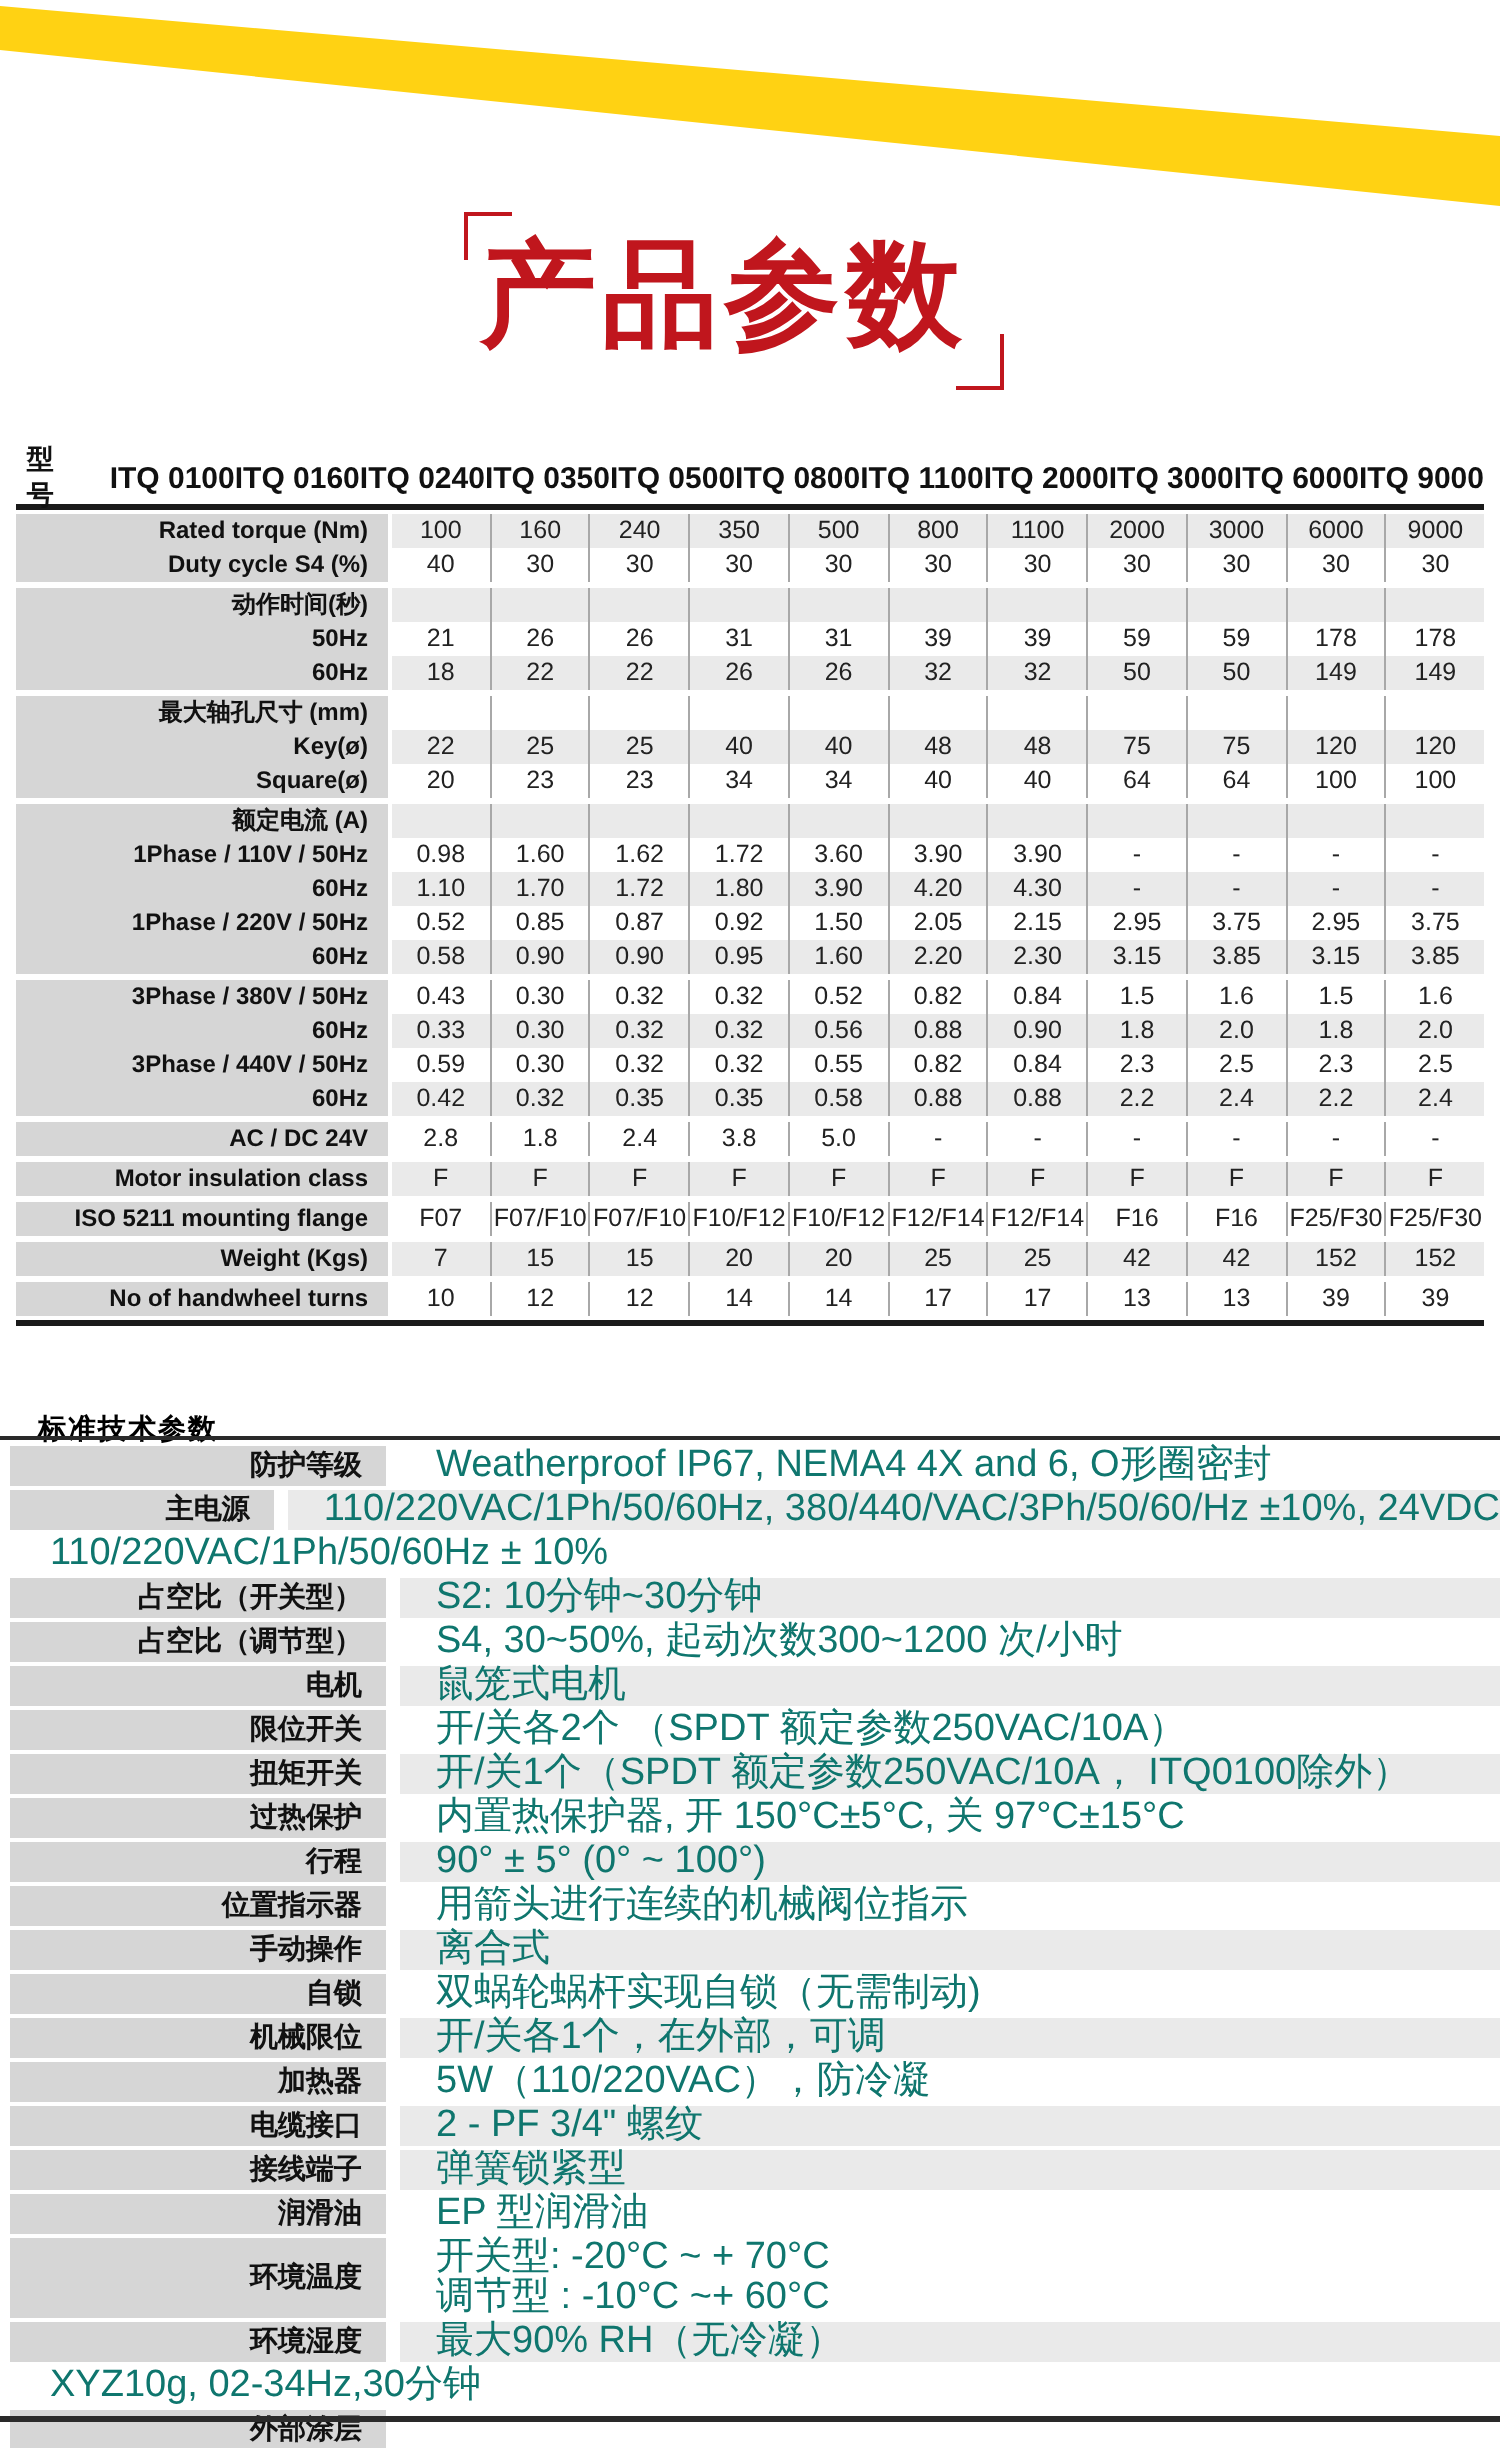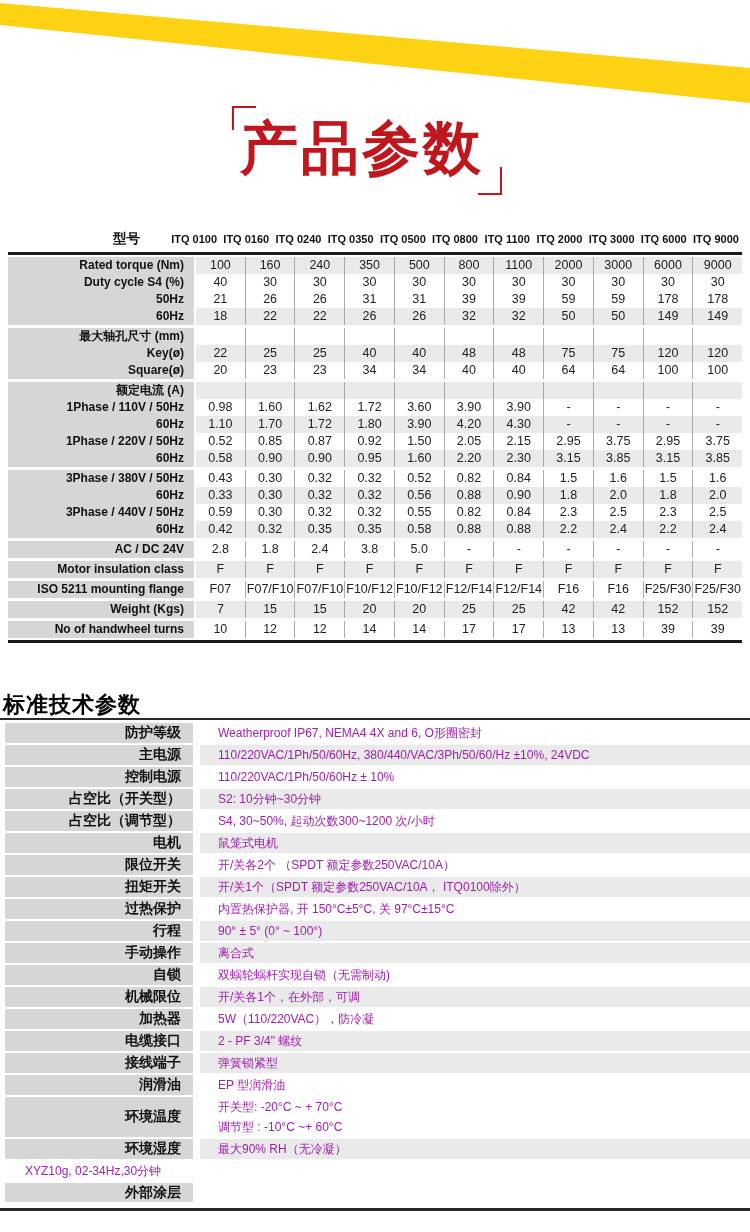--- a/index.html
+++ b/index.html
@@ -18,41 +18,41 @@
   .corner-tl{position:absolute;left:4px;top:6px;width:22px;height:22px;
     border-left:2px solid var(--red);border-top:2px solid var(--red);}
   .corner-br{position:absolute;right:6px;bottom:0px;width:22px;height:26px;
     border-right:2px solid var(--red);border-bottom:2px solid var(--red);}
   .page-title{position:absolute;left:12px;top:8px;margin:0;color:var(--red);
     font-size:58px;font-weight:700;letter-spacing:3px;line-height:80px;white-space:nowrap;}
   
   .spec{position:absolute;left:8px;top:228px;width:734px;}
   .model-header{display:flex;align-items:center;height:22px;font-weight:700;font-size:13px;}
   .model-header .mh-label{width:160px;text-align:right;padding-right:28px;box-sizing:border-box;font-size:13.5px;}
-  .model-header .mh-cell{flex:1;text-align:center;white-space:nowrap;font-size:11px;}
+  .model-header .mh-cell{flex:1;white-space:nowrap;font-size:15px;}
   .thick-rule{height:3px;background:var(--dark);margin-top:2px;}
   .t-body{margin-top:2px;}
   .t-row{display:flex;height:17px;line-height:17px;}
   .t-row.gap{margin-top:3px;}
   .t-label{width:186px;background:var(--label-gray);text-align:right;
     padding-right:10px;box-sizing:border-box;font-weight:700;font-size:12px;white-space:nowrap;}
   .t-cells{flex:1;display:flex;margin-left:2px;}
   .t-cell{flex:1;text-align:center;font-size:12.5px;color:#222;border-left:1px solid var(--grid);white-space:nowrap;}
   .t-cell:first-child{border-left:none;}
   .t-row.shaded .t-cell{background:var(--band-gray);}
   .table-bottom-rule{height:3px;background:var(--dark);margin-top:2px;}
   
-  .tech-heading{position:absolute;left:3px;top:690px;margin:0;font-size:22px;font-weight:700;color:#000;letter-spacing:1px;}
+  .tech-heading{position:absolute;left:3px;top:690px;margin:16px;font-size:14px;font-weight:700;color:#000;letter-spacing:1px;}
   .tech-rule{position:absolute;left:0;top:718px;width:750px;height:2px;background:#2a2a2a;}
   .tech{position:absolute;left:0;top:723px;width:750px;}
   .p-row{display:flex;margin-bottom:2px;}
   .p-label{width:188px;margin-left:5px;background:var(--label-gray);text-align:right;
     padding-right:12px;box-sizing:border-box;font-weight:700;font-size:14px;
     display:flex;flex-direction:column;justify-content:center;align-items:flex-end;min-height:19px;}
-  .p-value{flex:1;margin-left:7px;padding-left:18px;min-height:19px;font-size:12px;color:#a21caf;
+  .p-value{flex:1;margin-left:7px;padding-left:18px;min-height:19px;font-size:19px;color:#0f766e;
     display:flex;flex-direction:column;justify-content:center;}
   .p-value .line{line-height:20px;white-space:nowrap;}
   .p-row.shaded .p-value{background:var(--band-gray);}
   .p-row.double .p-label,.p-row.double .p-value{min-height:40px;}
   .final-rule{position:absolute;left:0;top:1208px;width:750px;height:3px;background:#2a2a2a;}
 </style>
 </head>
 <body>
 
 <svg class="ribbon" viewBox="0 0 750 110" preserveAspectRatio="none">
@@ -109,20 +109,36 @@
           <div class="t-cell">30</div>
           <div class="t-cell">30</div>
           <div class="t-cell">30</div>
           <div class="t-cell">30</div>
           <div class="t-cell">30</div>
           <div class="t-cell">30</div>
           <div class="t-cell">30</div>
           <div class="t-cell">30</div>
         </div>
       </div>
+      <div class="t-row shaded gap">
+        <div class="t-label">动作时间(秒)</div>
+        <div class="t-cells">
+          <div class="t-cell"></div>
+          <div class="t-cell"></div>
+          <div class="t-cell"></div>
+          <div class="t-cell"></div>
+          <div class="t-cell"></div>
+          <div class="t-cell"></div>
+          <div class="t-cell"></div>
+          <div class="t-cell"></div>
+          <div class="t-cell"></div>
+          <div class="t-cell"></div>
+          <div class="t-cell"></div>
+        </div>
+      </div>
       <div class="t-row">
         <div class="t-label">50Hz</div>
         <div class="t-cells">
           <div class="t-cell">21</div>
           <div class="t-cell">26</div>
           <div class="t-cell">26</div>
           <div class="t-cell">31</div>
           <div class="t-cell">31</div>
           <div class="t-cell">39</div>
           <div class="t-cell">39</div>
@@ -433,21 +449,20 @@
         <div class="line">Weatherproof IP67, NEMA4 4X and 6, O形圈密封</div>
       </div>
     </div>
     <div class="p-row shaded">
       <div class="p-label">主电源</div>
       <div class="p-value">
         <div class="line">110/220VAC/1Ph/50/60Hz, 380/440/VAC/3Ph/50/60/Hz ±10%, 24VDC</div>
       </div>
     </div>
     <div class="p-row">
-      <div class="p-label">控制电源</div>
       <div class="p-value">
         <div class="line">110/220VAC/1Ph/50/60Hz ± 10%</div>
       </div>
     </div>
     <div class="p-row shaded">
       <div class="p-label">占空比（开关型）</div>
       <div class="p-value">
         <div class="line">S2: 10分钟~30分钟</div>
       </div>
     </div>
@@ -478,20 +493,26 @@
     <div class="p-row">
       <div class="p-label">过热保护</div>
       <div class="p-value">
         <div class="line">内置热保护器, 开 150°C±5°C, 关 97°C±15°C</div>
       </div>
     </div>
     <div class="p-row shaded">
       <div class="p-label">行程</div>
       <div class="p-value">
         <div class="line">90° ± 5° (0° ~ 100°)</div>
+      </div>
+    </div>
+    <div class="p-row">
+      <div class="p-label">位置指示器</div>
+      <div class="p-value">
+        <div class="line">用箭头进行连续的机械阀位指示</div>
       </div>
     </div>
     <div class="p-row shaded">
       <div class="p-label">手动操作</div>
       <div class="p-value">
         <div class="line">离合式</div>
       </div>
     </div>
     <div class="p-row">
       <div class="p-label">自锁</div>

